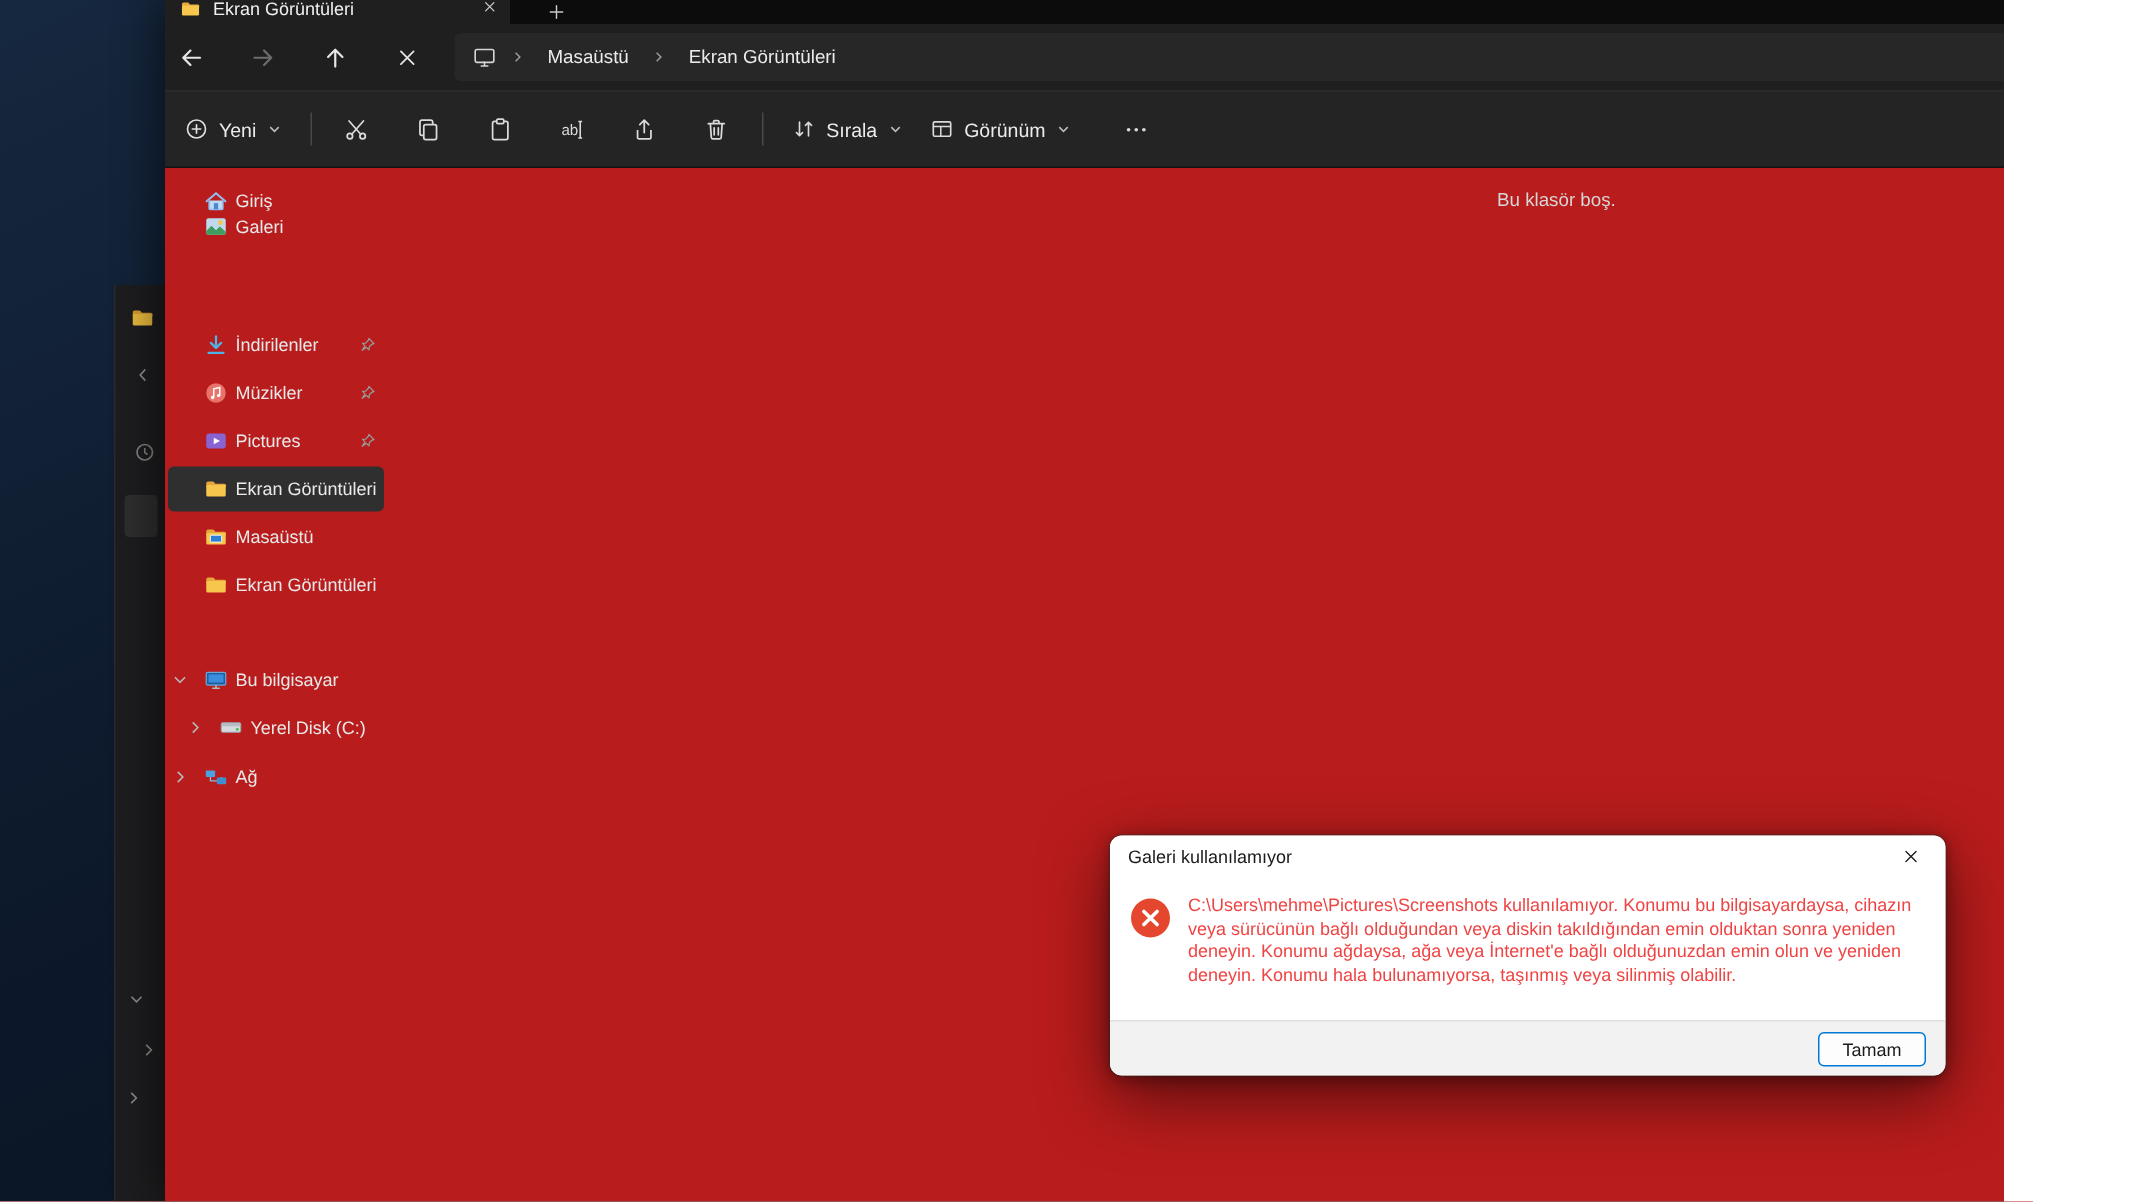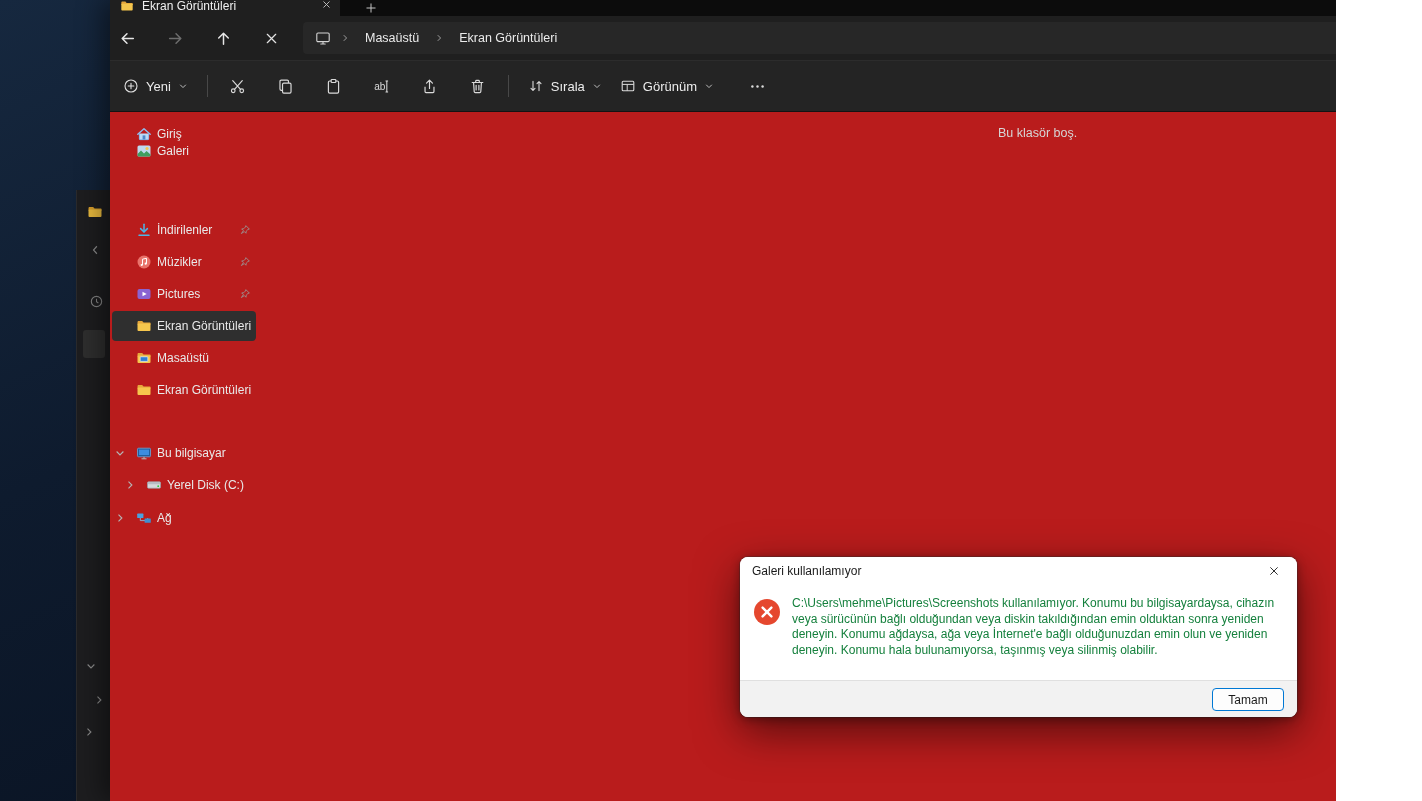--- a/index.html
+++ b/index.html
@@ -70,21 +70,21 @@
   .dialog { position:absolute; left:740px; top:557px; width:557px; height:160px;
     background:#ffffff; border-radius:8px; overflow:hidden;
     box-shadow:0 14px 44px rgba(0,0,0,.55), 0 2px 10px rgba(0,0,0,.35), 0 0 0 1px rgba(60,60,60,.35); }
   .dlg-title { position:absolute; left:0; top:0; right:0; height:28px; display:flex;
     align-items:center; padding-left:12px; font-size:12px; color:#1a1a1a; background:#fff; }
   .dlg-close { position:absolute; right:7px; top:3px; width:32px; height:22px; background:none;
     border:0; border-radius:4px; display:flex; align-items:center; justify-content:center; cursor:pointer; }
   .dlg-body { position:absolute; left:0; top:28px; right:0; height:95px; background:#fff; }
   .err-ico { position:absolute; left:13px; top:13px; }
   .dlg-msg { position:absolute; left:52px; top:11px; right:18px; font-size:12px;
-    line-height:15.6px; color:#15803d; }
+    line-height:15.6px; color:#ef4444; }
   .dlg-footer { position:absolute; left:0; right:0; bottom:0; height:37px; background:#f2f2f2;
     border-top:1px solid #e0e0e0; }
   .ok-btn { position:absolute; right:13px; top:7px; width:72px; height:23px; background:#fdfdfd;
     border:1px solid #0078d4; border-radius:4px; font-size:12px; color:#1a1a1a; cursor:pointer;
     font-family:inherit;margin-left:36px; }
 
   svg { display:block; }
   text { font-family:"Liberation Sans","DejaVu Sans",sans-serif; }
 </style>
 </head>

